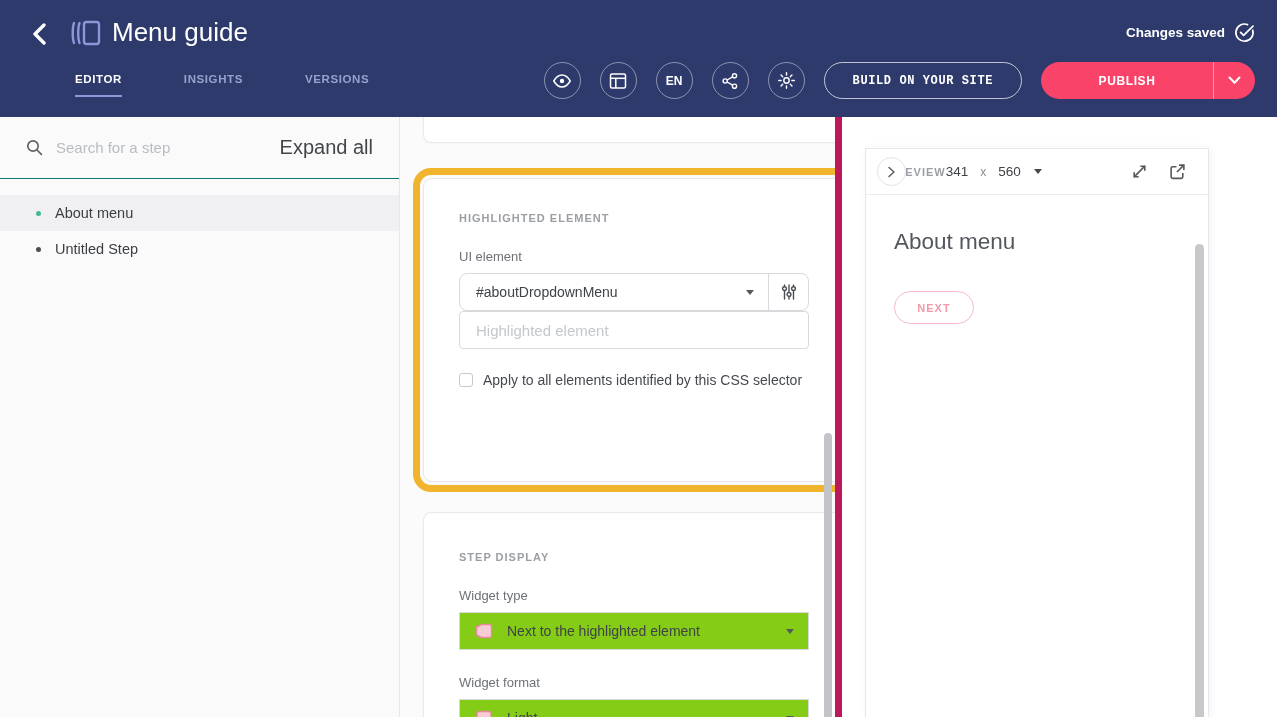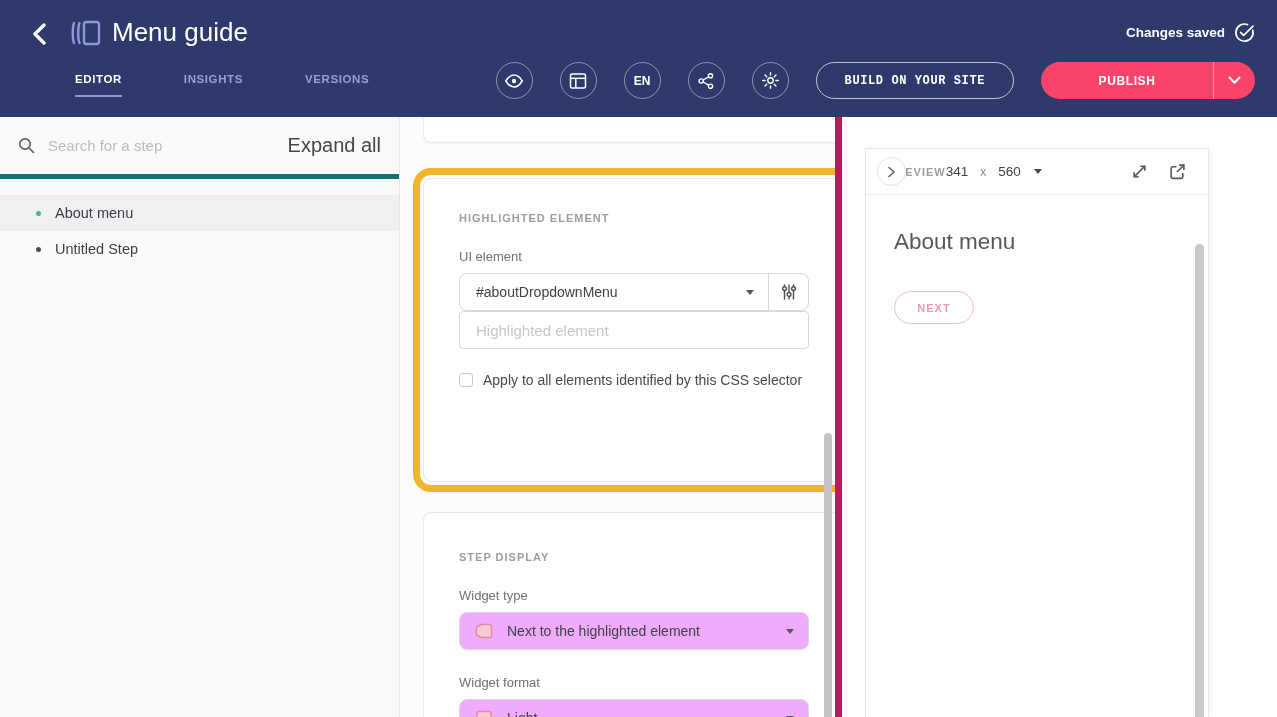--- a/index.html
+++ b/index.html
@@ -12,41 +12,41 @@
   .back-btn { position:absolute; left:26px; top:20px; width:28px; height:28px;
     cursor:pointer; display:flex; align-items:center; justify-content:center; }
   .logo { position:absolute; left:70px; top:18px; }
   .app-title { position:absolute; left:112px; top:17px; font-size:26px; font-weight:500; color:#fff; }
   .changes-saved { position:absolute; right:22px; top:22px; display:flex; align-items:center; gap:9px;
     font-size:13.5px; font-weight:700; color:#fff; }
   .tabs { position:absolute; left:75px; top:73px; display:flex; gap:62px; }
   .tab { font-size:11.5px; font-weight:700; letter-spacing:0.6px; color:#98a1cd;
     padding-bottom:10px; cursor:pointer; }
   .tab.active { color:#fff; border-bottom:2px solid #8d97d8; }
-  .header-controls { position:absolute; right:22px; top:62px; display:flex; align-items:center; gap:27px;justify-content:flex-end; }
+  .header-controls { position:absolute; right:22px; top:62px; display:flex; align-items:center; gap:19px;justify-content:flex-end; }
   .icon-circle { width:37px; height:37px; border-radius:50%; border:1px solid rgba(255,255,255,0.45);
     display:flex; align-items:center; justify-content:center; cursor:pointer; color:#fff;
     font-size:12px; font-weight:700; }
   .build-btn { height:37px; border-radius:19px; border:1px solid rgba(255,255,255,0.7);
     background:transparent; color:#fff; font-size:12px; font-weight:700; letter-spacing:0.6px;
     padding:0 28px; cursor:pointer; font-family:Liberation Mono, monospace; }
   .publish-split { display:flex; align-items:stretch; height:37px; width:214px; border-radius:19px;
     background:#fa4369; overflow:hidden; cursor:pointer; }
   .publish-main { flex:1; display:flex; align-items:center; justify-content:center;
     color:#fff; font-size:12px; font-weight:700; letter-spacing:0.6px; }
   .publish-caret { width:42px; border-left:1px solid rgba(255,255,255,0.45);
     display:flex; align-items:center; justify-content:center; color:#fff; }
 
   
   .body { display:flex; height:600px; }
 
   
   .sidebar { width:400px; flex:0 0 400px; background:#fafafb; border-right:1px solid #e7e7ea; }
-  .search-row { height:62px; display:flex; align-items:center; padding:0 18px;
-    border-bottom:5px solid #0f766e; }
+  .search-row { height:62px; display:flex; align-items:center; padding:0 26px;
+    border-bottom:1px solid #0f766e; }
   .search-input { border:none; outline:none; background:transparent; flex:1;
     font-size:15px; color:#3b3e43; margin-left:13px; font-family:inherit; }
   .search-input::placeholder { color:#b9bdc2; }
   .expand-all { font-size:20px; color:#43464b; cursor:pointer; white-space:nowrap; }
   .steps { margin-top:16px; }
   .step-item { height:36px; display:flex; align-items:center; padding-left:36px; cursor:pointer; }
   .step-item.selected { background:#f0f0f2; }
   .step-dot { width:5px; height:5px; border-radius:50%; margin-right:14px; flex:0 0 auto; }
   .step-label { font-size:14.5px; color:#3b3e43; }
 
@@ -72,21 +72,21 @@
   .text-input { width:100%; height:38px; border:1px solid #d8d9dc; border-radius:4px;
     padding:0 16px; font-size:15px; color:#3f4247; font-family:inherit; outline:none; }
   .text-input::placeholder { color:#c4c7cc; }
   .checkbox-row { display:flex; align-items:center; margin-top:23px; cursor:pointer; }
   .checkbox { width:14px; height:14px; border:1px solid #c6c8cc; border-radius:3px; background:#fff; }
   .checkbox-label { font-size:14px; color:#46494e; margin-left:10px; }
 
   .step-display-card { position:absolute; left:23px; top:395px; width:422px; height:360px;
     padding:38px 35px; }
   .widget-select { display:flex; align-items:center; height:38px; border:1px solid #d8d9dc;
-    border-radius:8px; background:#f0abfc; padding:6px 14px; cursor:pointer; }
+    border-radius:1px; background:#84cc16; padding:6px 14px; cursor:pointer; }
   .widget-select .wtext { font-size:14px; color:#3f4247; margin-left:13px; }
 
   .main-scrollbar { position:absolute; right:3px; top:316px; width:8px; height:290px;
     background:#c2c4c8; border-radius:4px; }
 
   
   .collapse-btn { position:absolute; left:877px; top:157px; width:29px; height:29px; z-index:6;
     border-radius:50%; background:#fff; border:1px solid #e3e3e6; display:flex; align-items:center;
     justify-content:center; cursor:pointer; color:#5f6368; }
 

